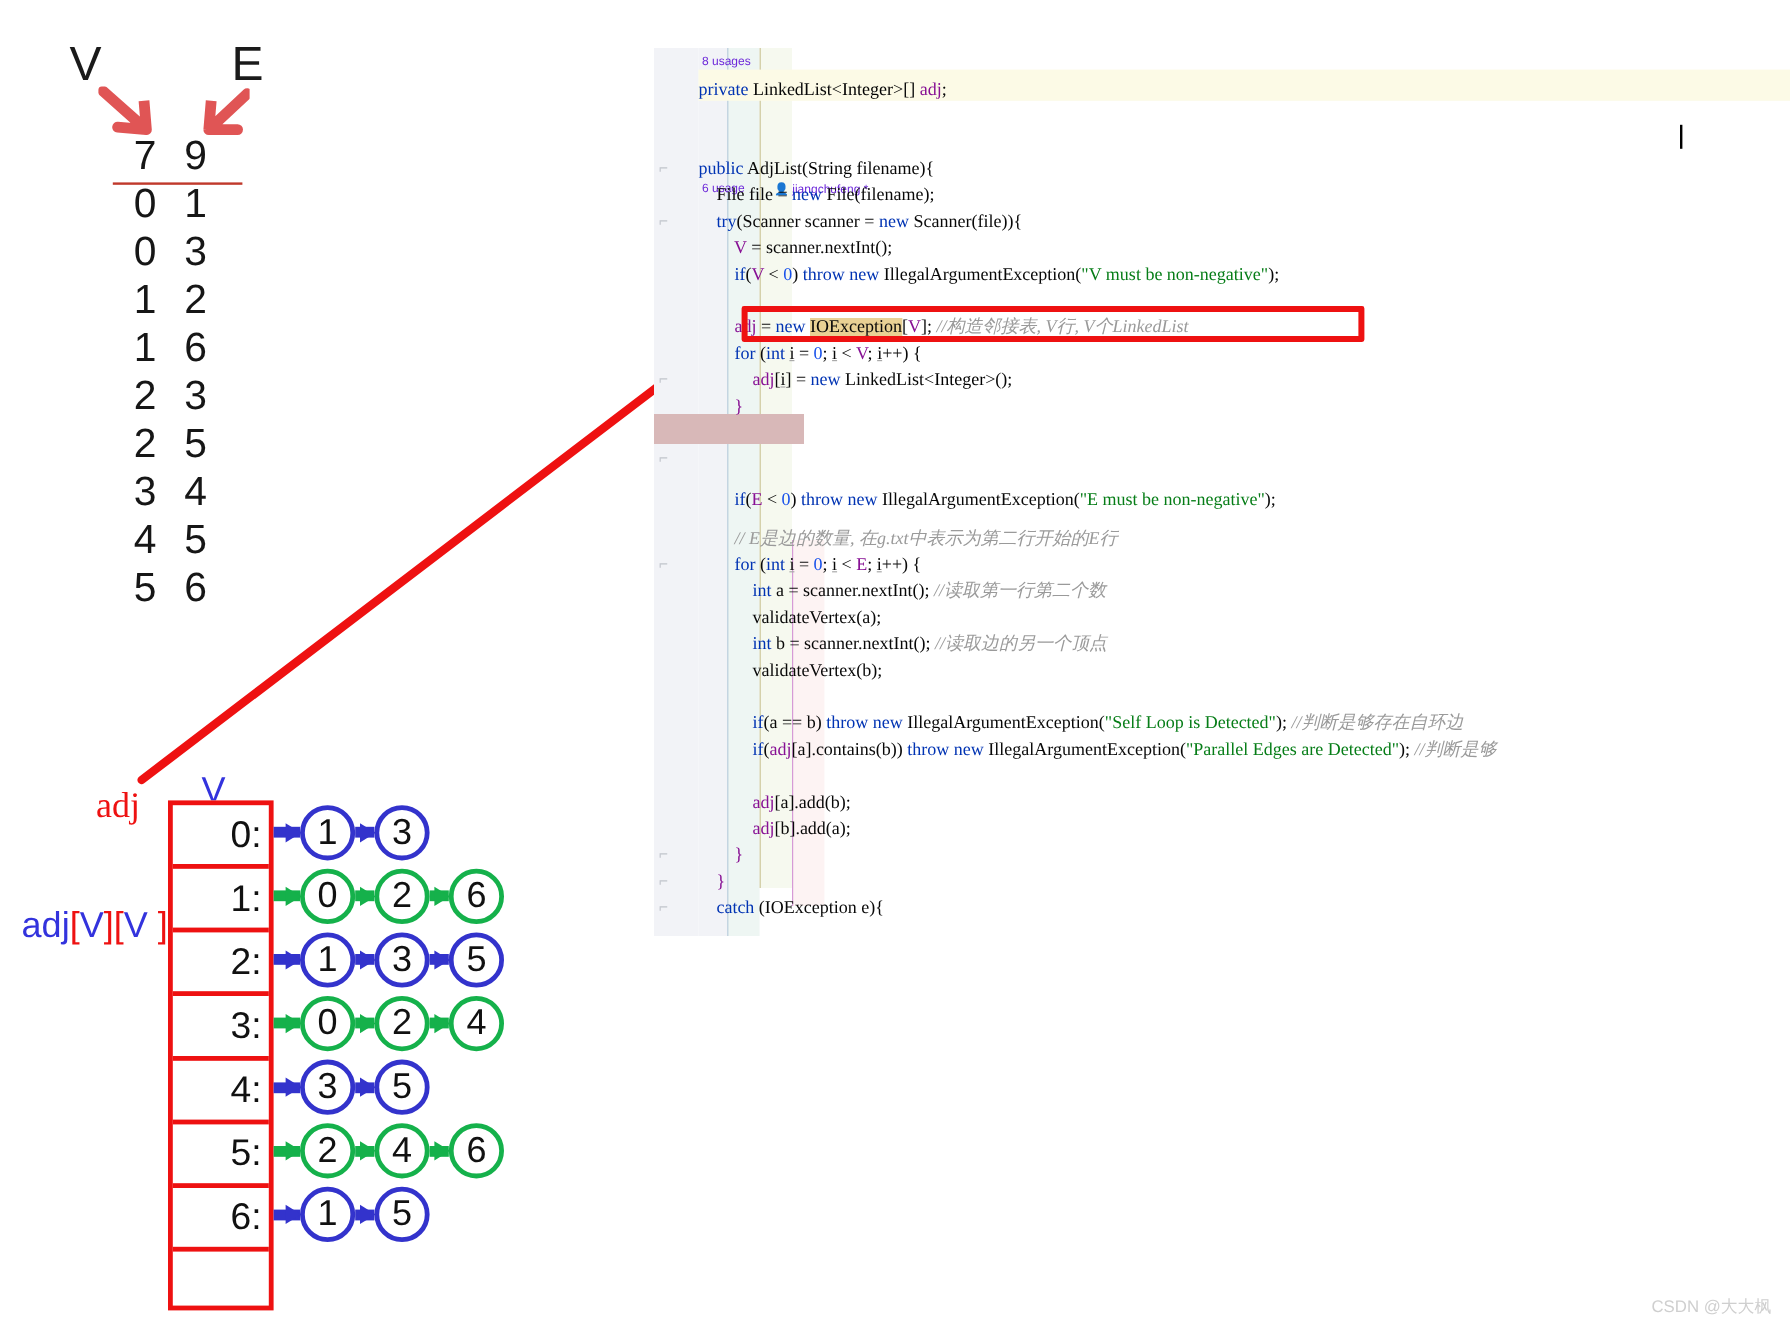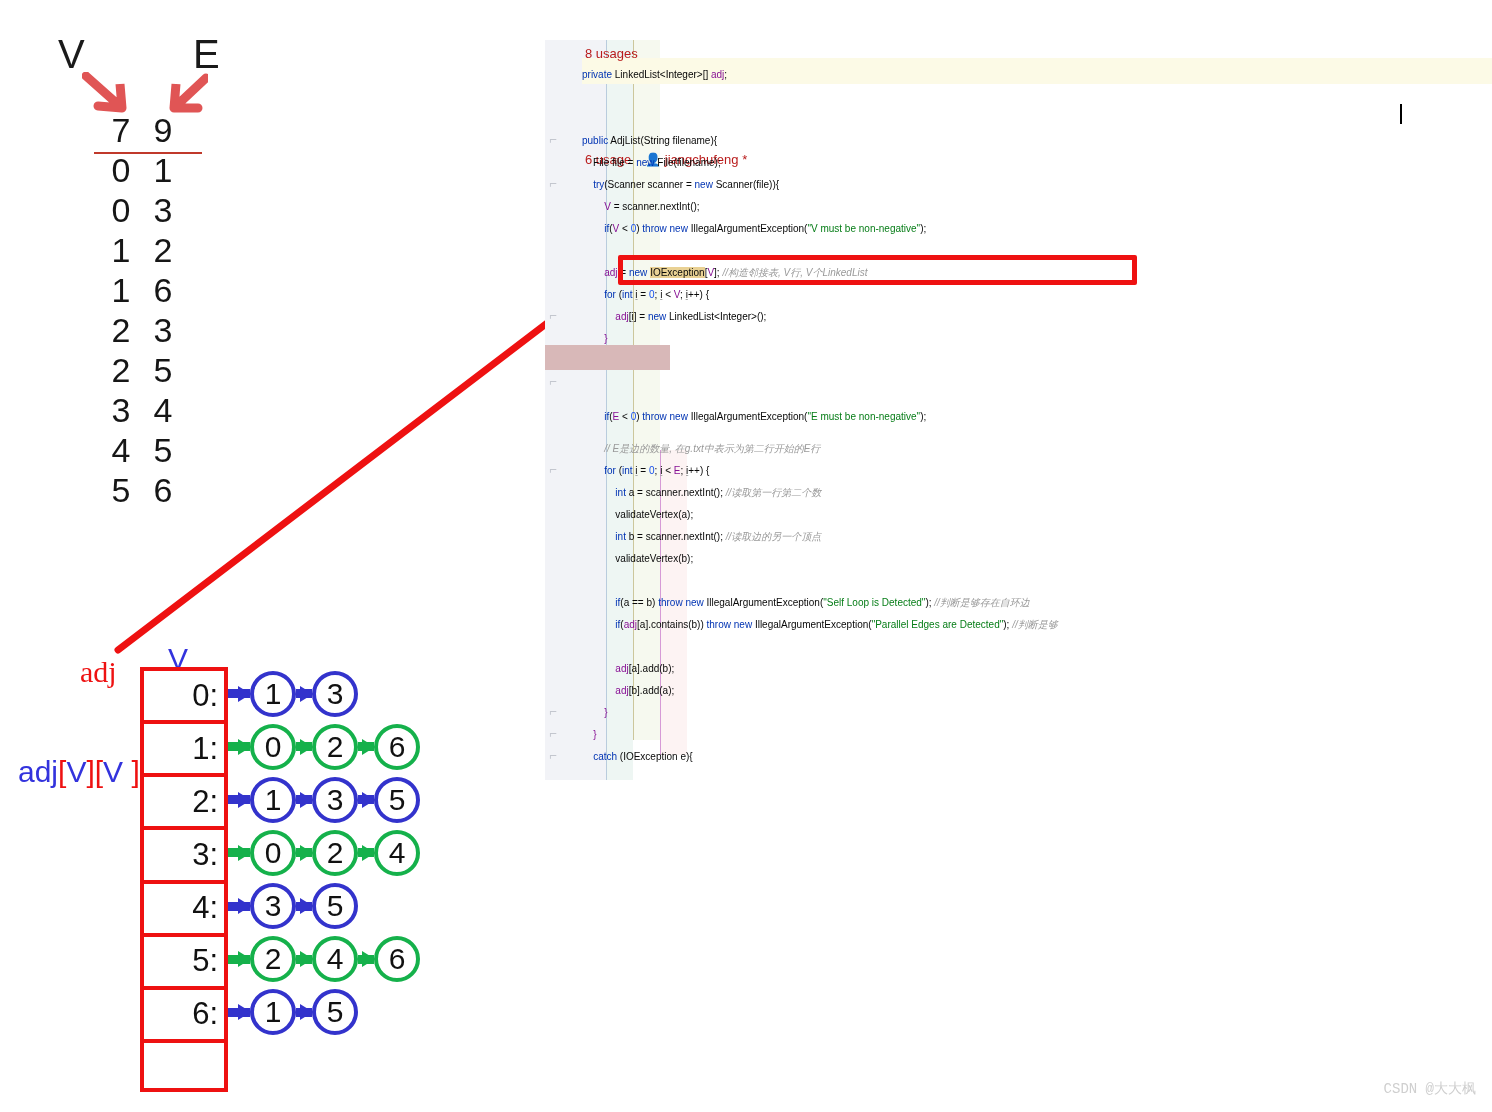--- a/index.html
+++ b/index.html
@@ -80,43 +80,43 @@
   #stripe1 { left:37px;  width:24px;  background:#f2f3f7; }
   #stripe2 { left:61px;  width:27px;  background:#eef6f3; border-left:1px solid #b9ccdd; }
   #stripe3 { left:88px;  width:27px;  background:#f6f9ef; border-left:1px solid #ccc79b; }
   #stripe4 { left:115px; width:27px;  background:#fdf3f3; border-left:1px solid #d69ad6; }
 
   #current-line { position:absolute; left:37px; top:18px; right:0; height:26px;
                   background:#fcfae6; }
   #pink-band { position:absolute; left:0px; top:305px; width:125px; height:25px;
                background:#d8b8b8; }
 
-  .code-line { position:absolute; left:37px; white-space:pre; font-size:10px;
+  .code-line { position:absolute; left:37px; white-space:pre; font-size:15px;
                line-height:22px; color:#080808;
-               font-family:Liberation Sans, sans-serif; }
-  .hint { position:absolute; left:37px; font-size:13px; color:#b91c1c;
+               font-family:Liberation Serif, serif; }
+  .hint { position:absolute; left:37px; font-size:10px; color:#6d28d9;
           font-family:"Liberation Sans", sans-serif; white-space:pre; }
 
   .kw  { color:#0033b3; }
   .str { color:#067d17; }
   .num { color:#1750eb; }
   .cmt { color:#9a9a9a; font-style:italic; }
   .fld { color:#871094; }
   .typ { color:#000000; }
   .hl  { background:#e9d194; }
   .und { text-decoration:underline; text-decoration-color:#aaa; }
 
   #red-box { position:absolute; left:618px; top:255px; width:519px; height:30px;
              border:5px solid #ee1111; border-radius:2px; }
 
   #caret { position:absolute; left:855px; top:64px; width:2px; height:20px;
            background:#000; }
 
   #watermark { position:absolute; right:16px; bottom:14px; font-size:14px;
-               color:#cfcfcf; font-family:Liberation Mono, monospace; }
+               color:#cfcfcf; font-family:Liberation Sans, sans-serif; }
 </style>
 </head>
 <body>
 
 <div id="ve-block">
   <div class="ve-head" id="ve-label-v">V</div>
   <div class="ve-head" id="ve-label-e">E</div>
 
   <svg class="ve-arrow" style="left:82px; top:72px;" viewBox="0 0 46 46">
     <path d="M4 4 L40 36 M40 36 L16 34 M40 36 L38 12 Z" stroke="#e05555" stroke-width="9" stroke-linecap="round" fill="#e05555"></path>

